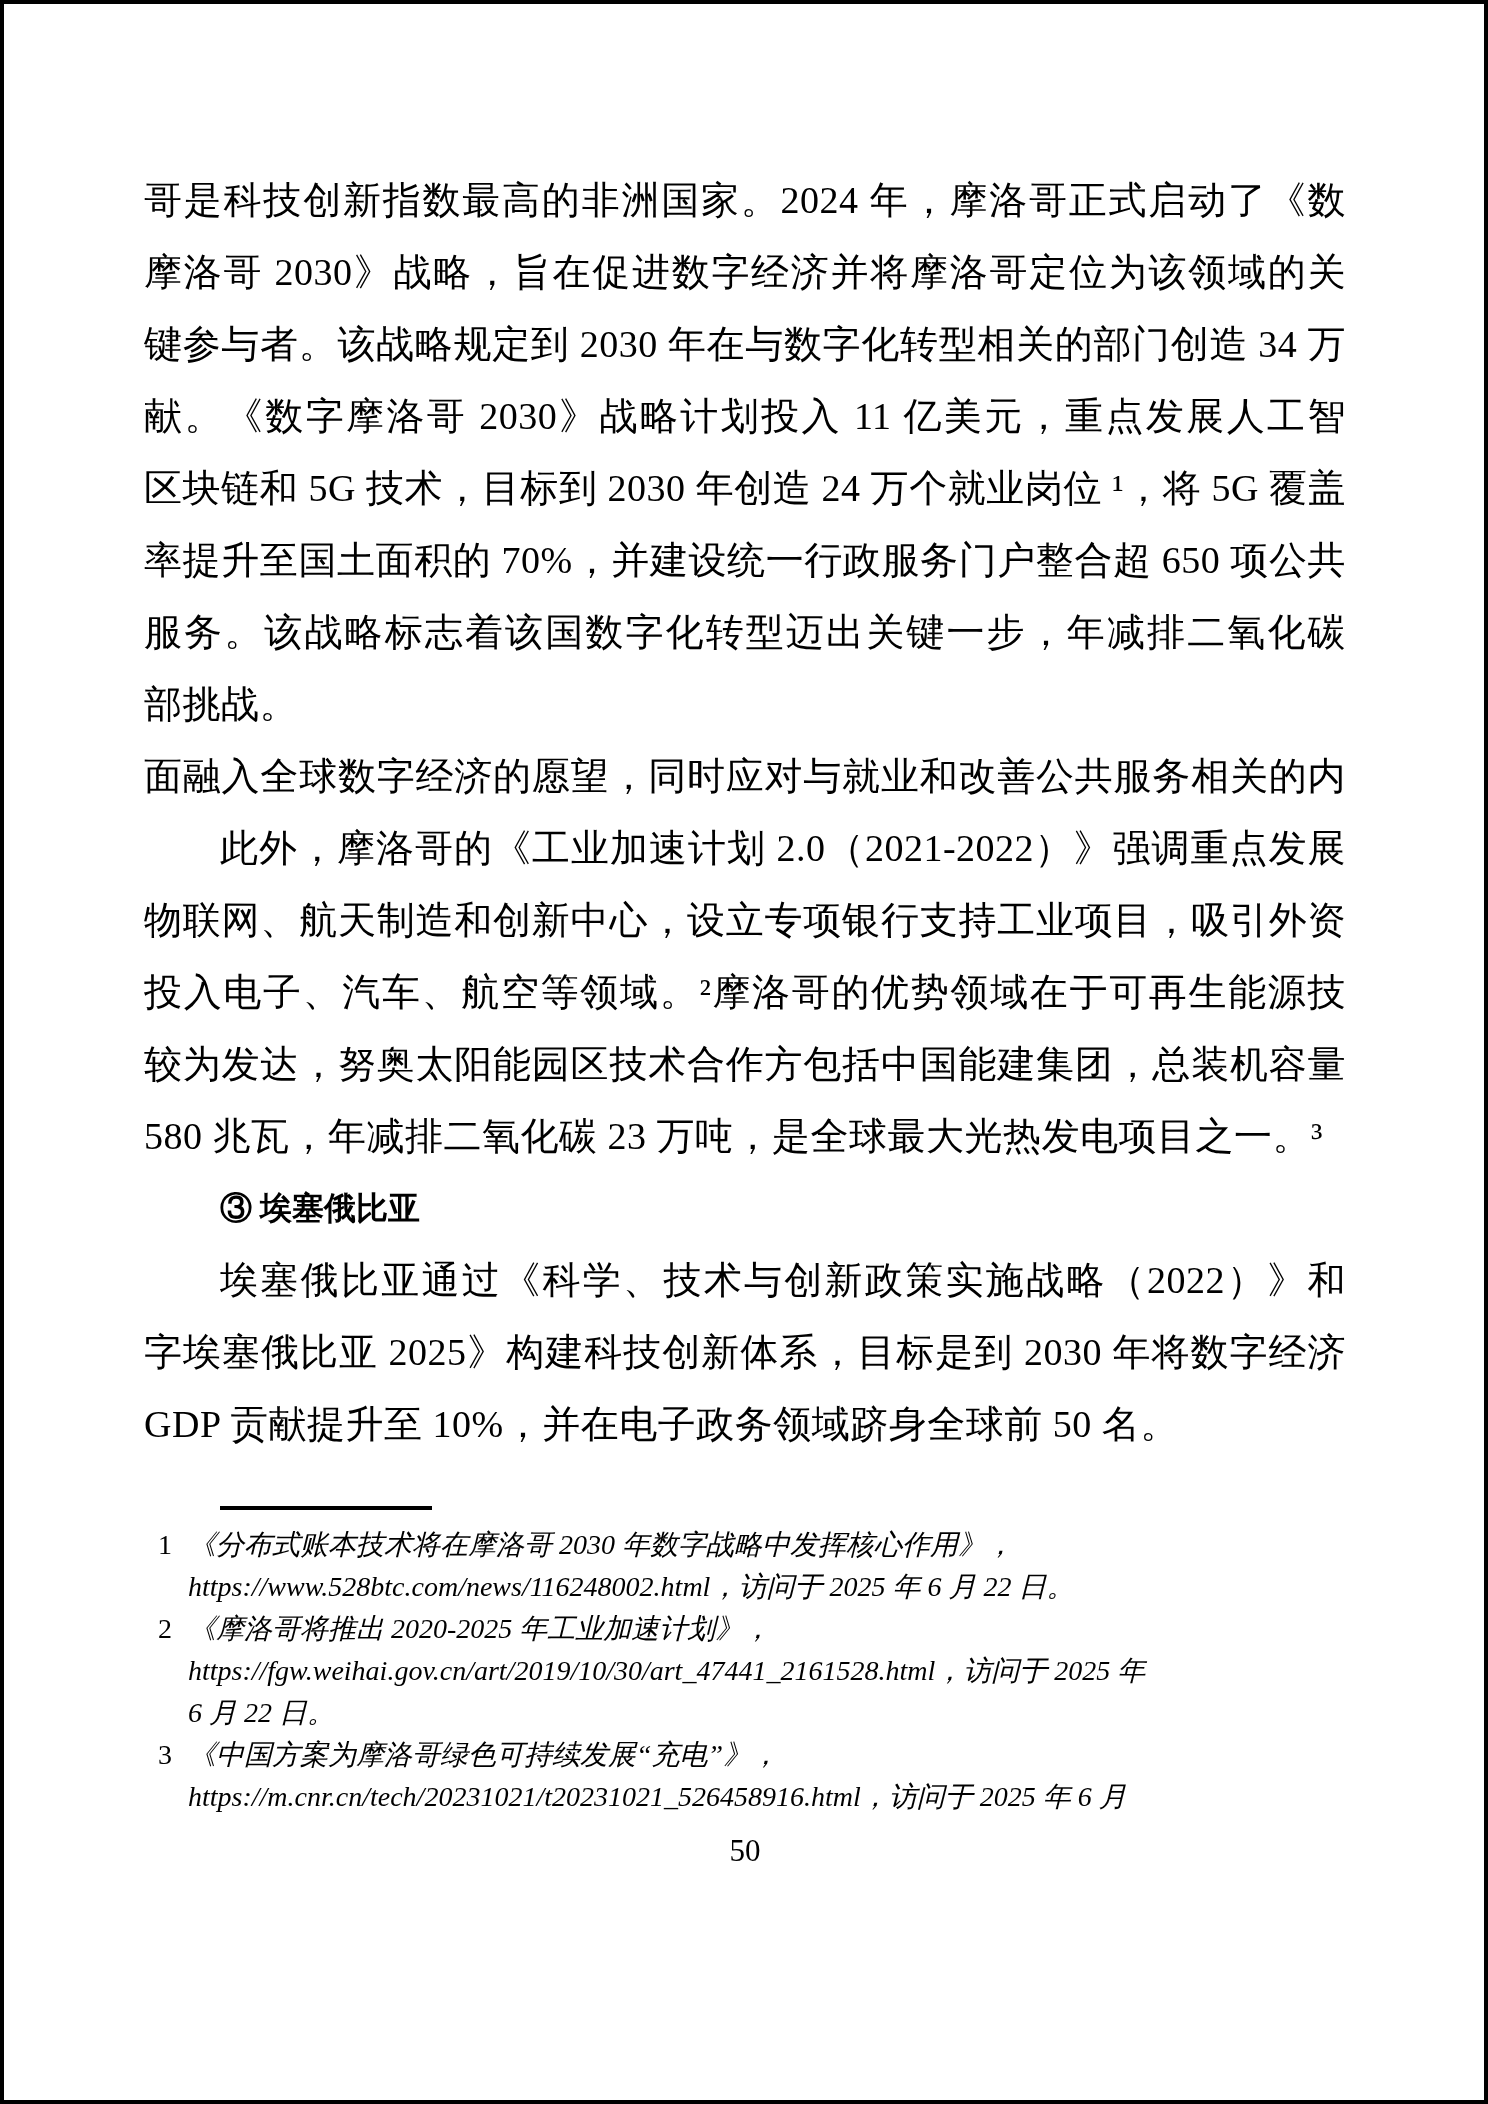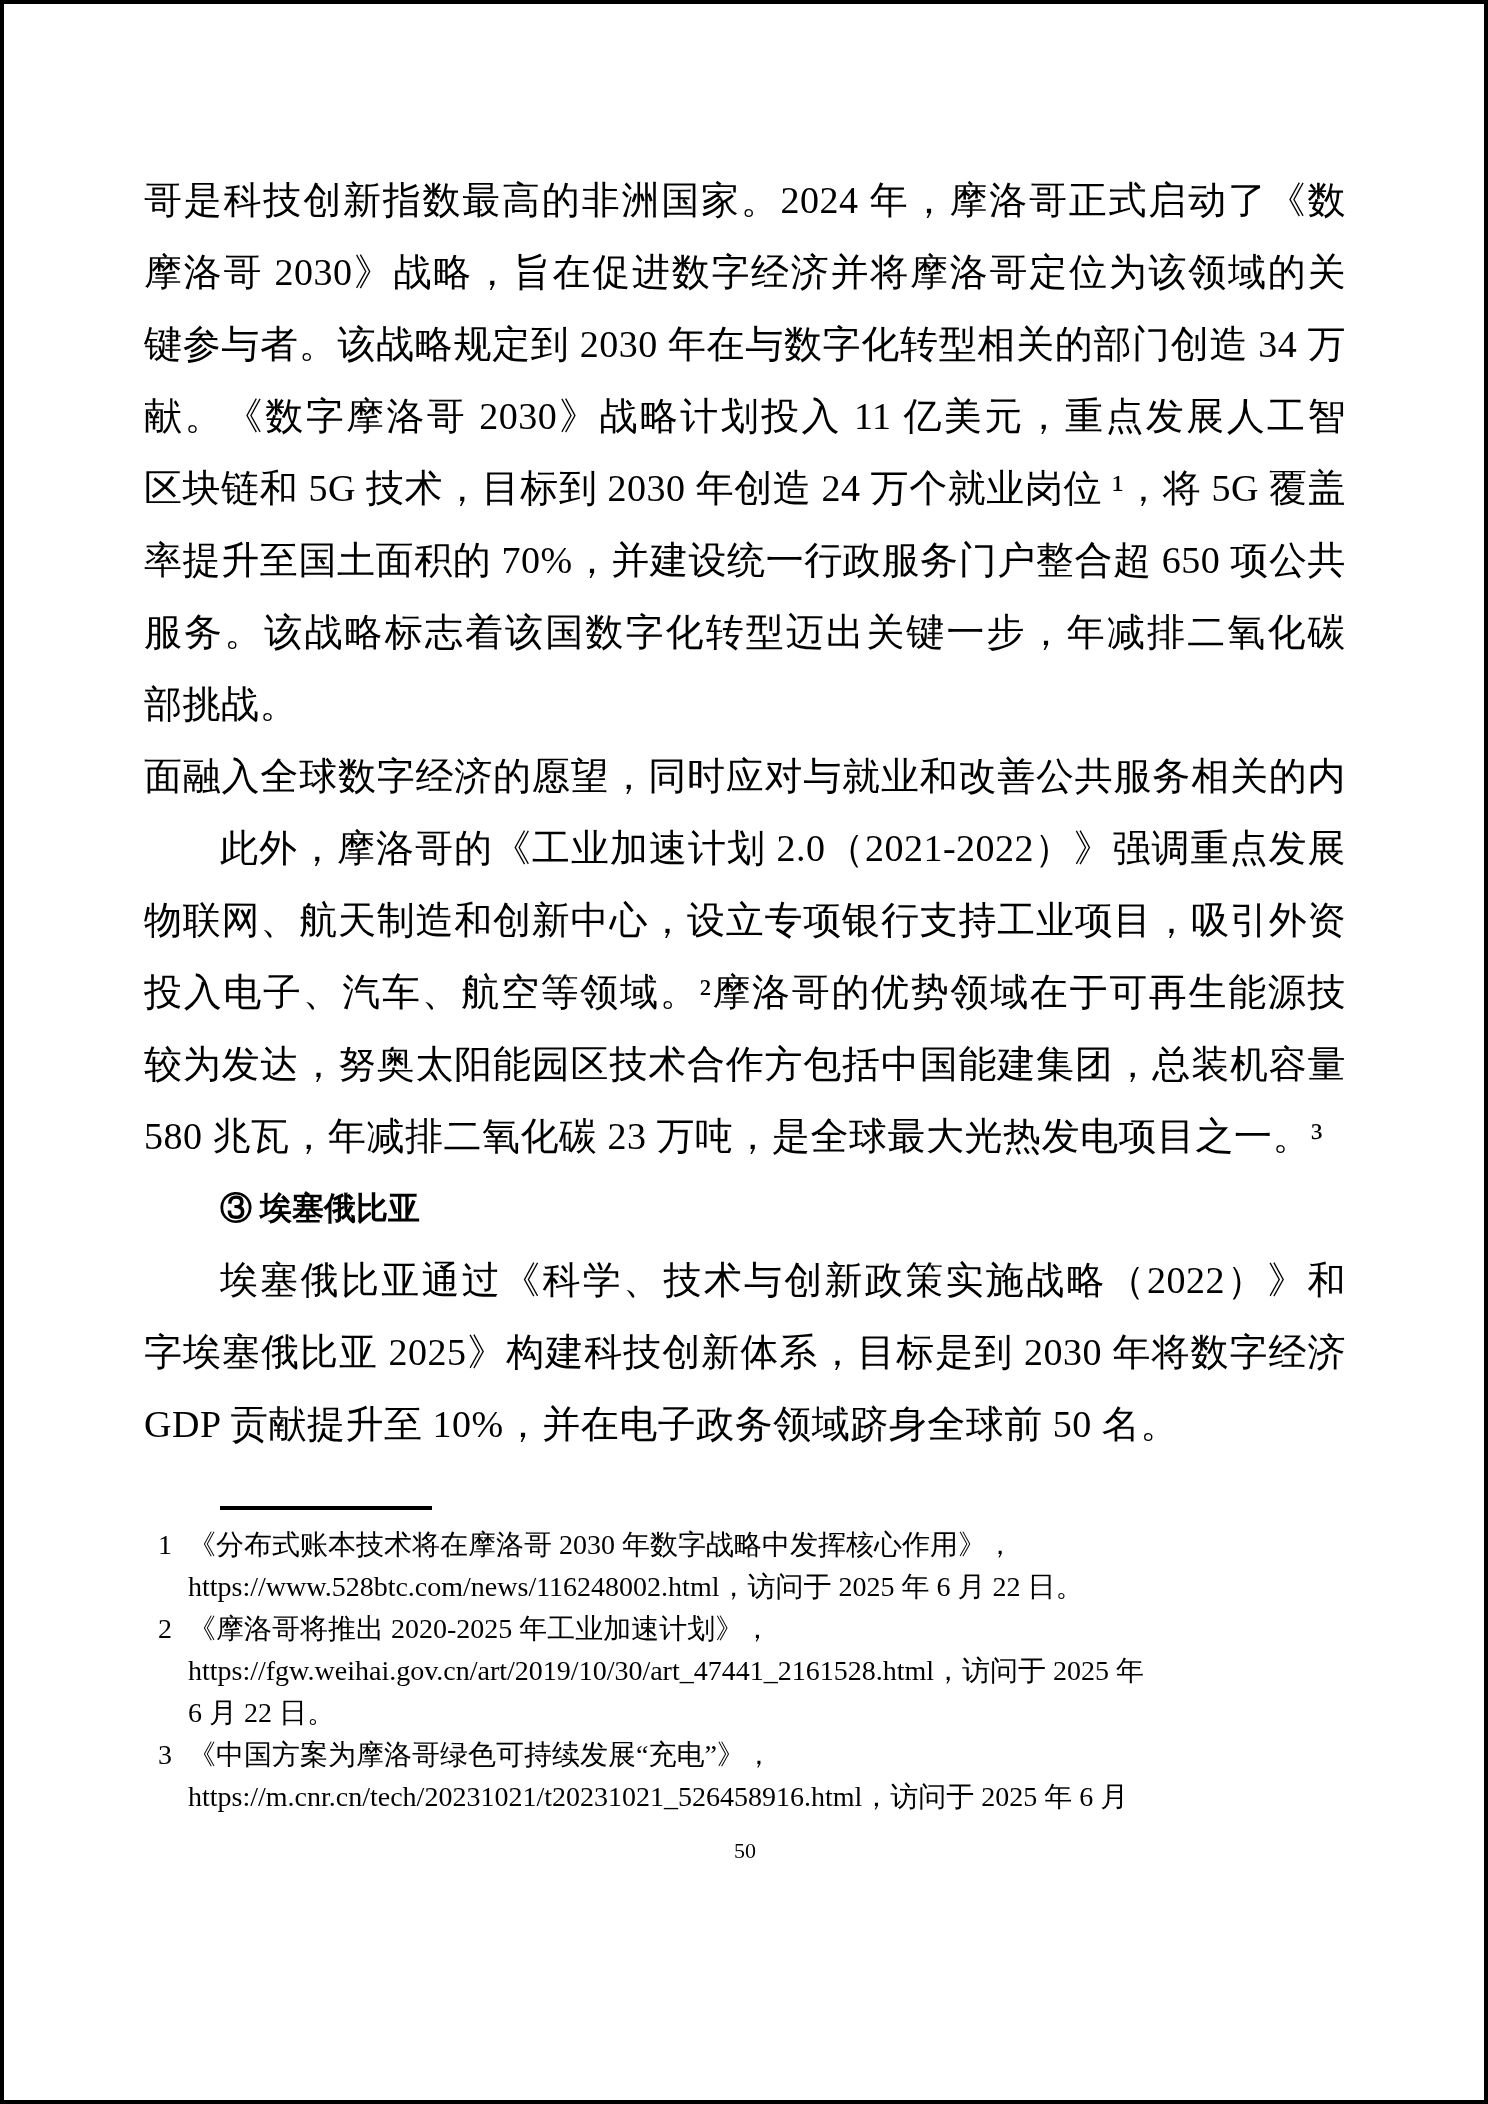--- a/index.html
+++ b/index.html
@@ -53,28 +53,29 @@
   }
   .fn-num {
     flex: none;
     width: 44px;
     padding-left: 14px;
     box-sizing: border-box;
   }
   .fn-body {
     flex: 1;
     min-width: 0;
+    font-style: italic;
   }
   .fn-line {
     white-space: nowrap;
     overflow: hidden;
   }
   .page-number {
     text-align: center;
-    font-size: 22px;
+    font-size: 31px;
     line-height: 42px;
     margin-top: 12px;
   }
 </style>
 </head>
 <body>
 
 <div class="page">
   <div class="content">
 

